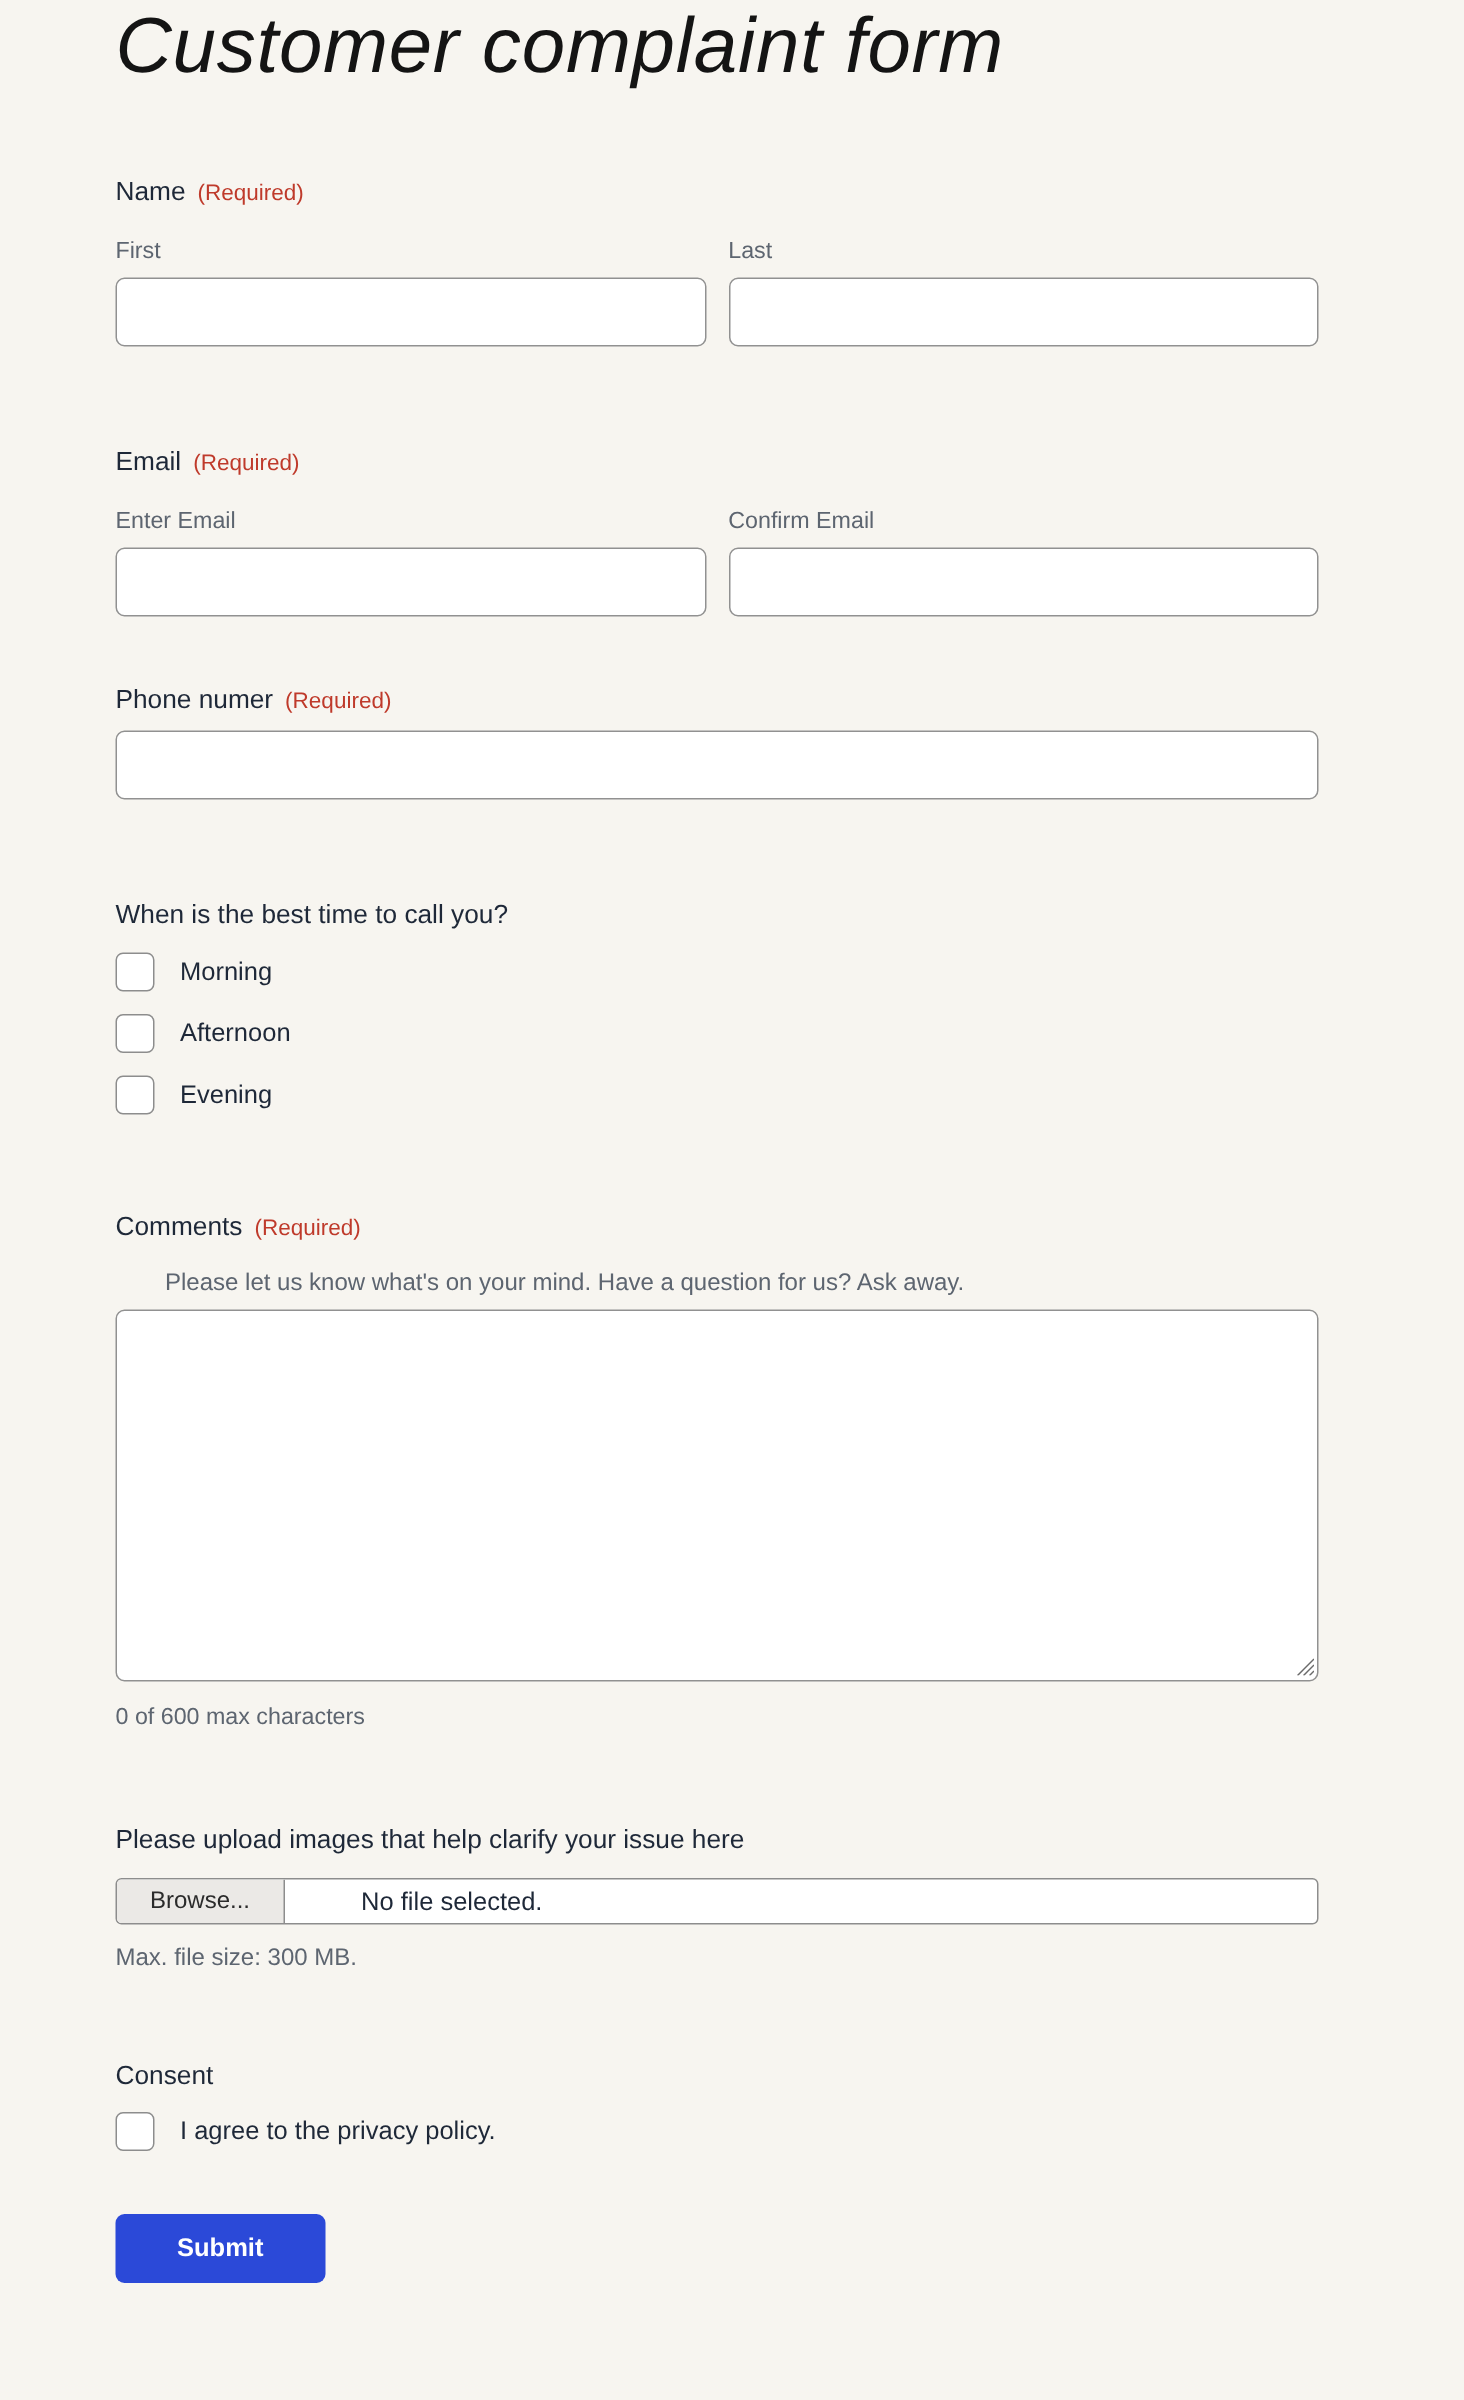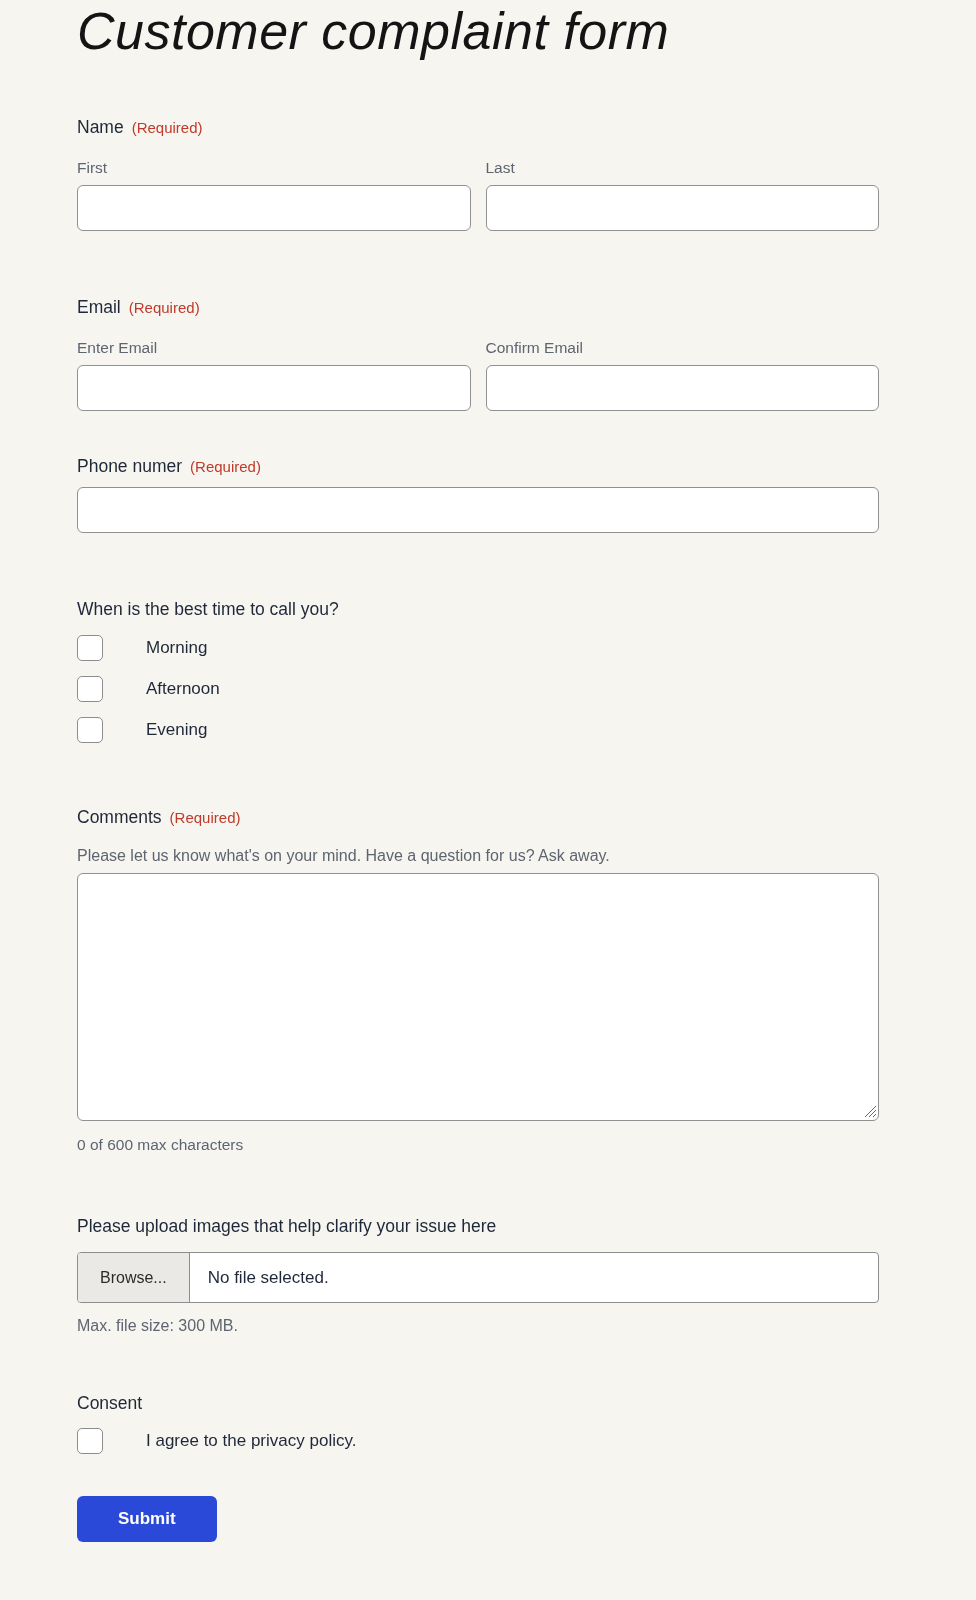--- a/index.html
+++ b/index.html
@@ -61,41 +61,41 @@
   .sub-label-row { margin-top: 21px; }
   .input-row { margin-top: 8px; }
   .email-section { margin-top: 66px; }
   .phone-section { margin-top: 45px; }
   .phone-input { margin-top: 10px; }
   .besttime-section { margin-top: 66px; }
   .checkbox-row {
     display: flex;
     align-items: center;
     margin-top: 15px;
-    gap: 26px;
   }
   .checkbox {
     width: 26px;
     height: 26px;
     background: #ffffff;
     border: 1px solid #8d8d8d;
     border-radius: 5px;
     cursor: pointer;
     flex-shrink: 0;
   }
   .checkbox-label {
     font-size: 17px;
     color: #1e2838;
     margin-left: 17px;
   }
   .comments-section { margin-top: 64px; }
   .description {
     margin-top: 19px;
     font-size: 16px;
     color: #5d6570;
+    margin-left: 33px;
   }
   .textarea-wrap {
     position: relative;
     margin-top: 8px;
   }
   .comments-textarea {
     display: block;
     width: 100%;
     height: 248px;
     background: #ffffff;
@@ -123,26 +123,27 @@
   .upload-section { margin-top: 62px; }
   .upload-label {
     font-size: 17.5px;
     font-weight: 500;
     color: #1e2838;
   }
   .file-input {
     margin-top: 15px;
     display: flex;
     align-items: stretch;
-    height: 51px;
+    height: 31px;
     background: #ffffff;
     border: 1px solid #8d8d8d;
     border-radius: 4px;
     overflow: hidden;
     cursor: pointer;
+    gap: 33px;
   }
   .file-browse {
     display: flex;
     align-items: center;
     padding: 0 22px;
     background: #ebe9e6;
     border-right: 1px solid #8d8d8d;
     font-size: 16px;
     color: #2b2b2b;
   }

